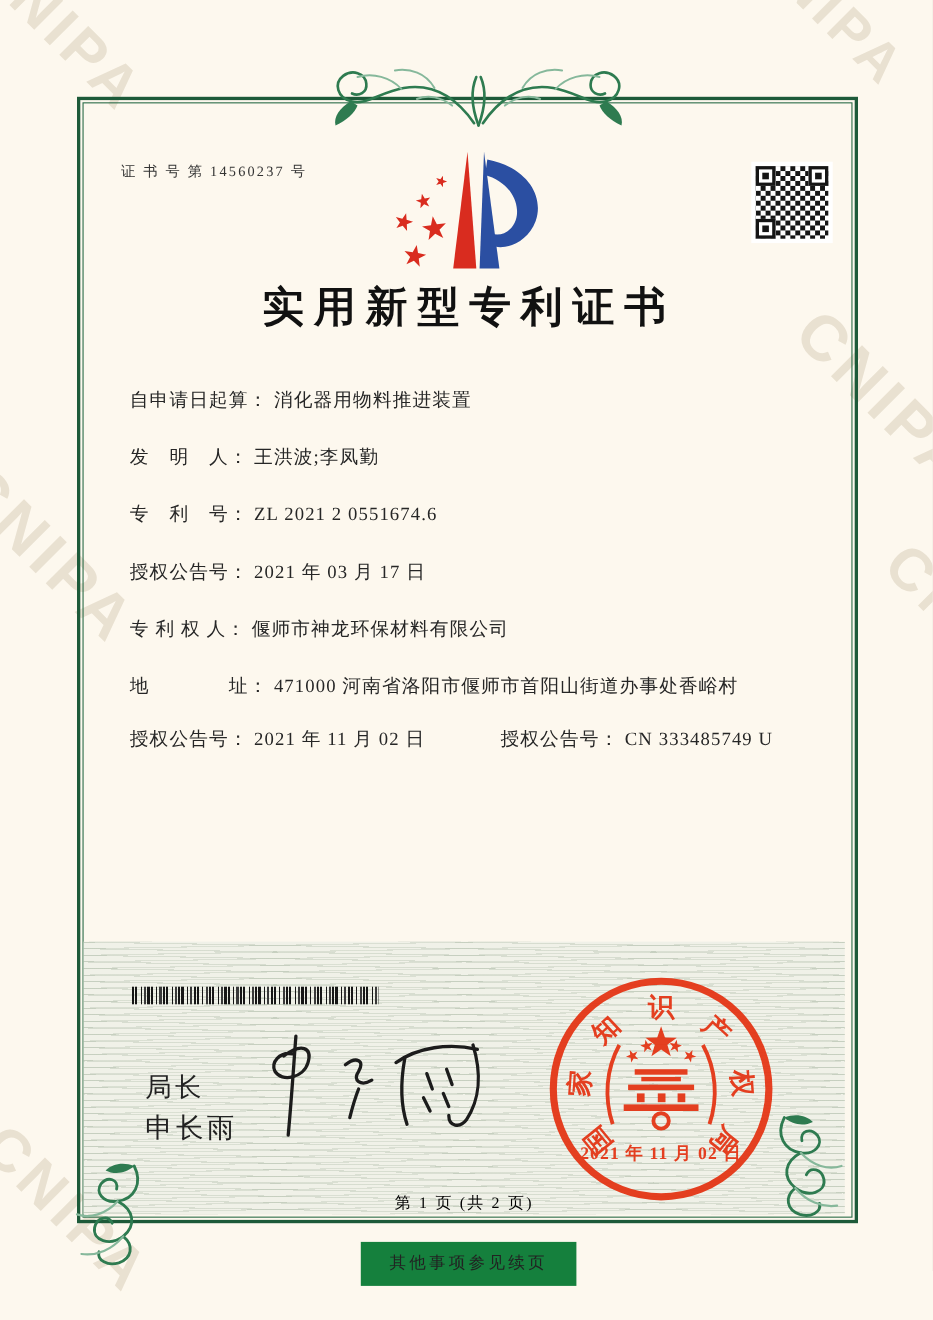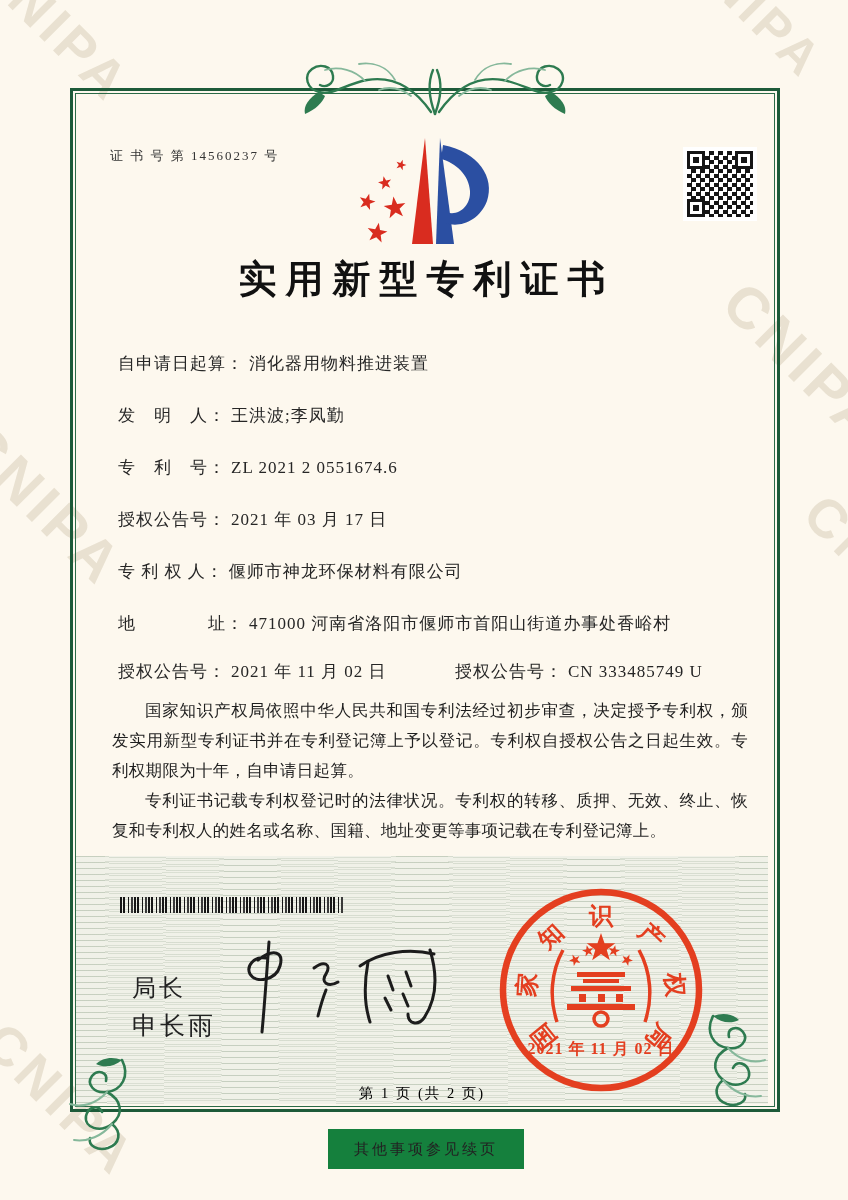--- a/index.html
+++ b/index.html
@@ -206,24 +206,20 @@
       <span class="lab">地　　　　址：</span><span class="val">471000 河南省洛阳市偃师市首阳山街道办事处香峪村</span>
     </div>
     <div class="frow frow-6">
       <span class="lab">授权公告号：</span><span class="val">2021 年 11 月 02 日</span>
       <span class="grant-no">
         <span class="lab">授权公告号：</span><span class="val">CN 333485749 U</span>
       </span>
     </div>
   </div>
 
-  <div class="body-text">
-    <p>国家知识产权局依照中华人民共和国专利法经过初步审查，决定授予专利权，颁发实用新型专利证书并在专利登记簿上予以登记。专利权自授权公告之日起生效。专利权期限为十年，自申请日起算。</p>
-    <p>专利证书记载专利权登记时的法律状况。专利权的转移、质押、无效、终止、恢复和专利权人的姓名或名称、国籍、地址变更等事项记载在专利登记簿上。</p>
-  </div>
 
   <div class="barcode"></div>
 
   <div class="sig-title">局长</div>
   <div class="sig-name">申长雨</div>
   <svg class="sig-svg" viewBox="0 0 230 100">
     <g stroke="#1c1c1c" stroke-width="3" fill="none" stroke-linecap="round">
       <path d="M36,22 C52,10 62,14 58,28 C54,42 34,46 28,36 C24,28 32,18 44,20"></path>
       <path d="M47,4 C45,30 43,62 40,94"></path>
       <path d="M92,30 C102,22 110,26 104,36 C98,44 106,50 116,44"></path>

